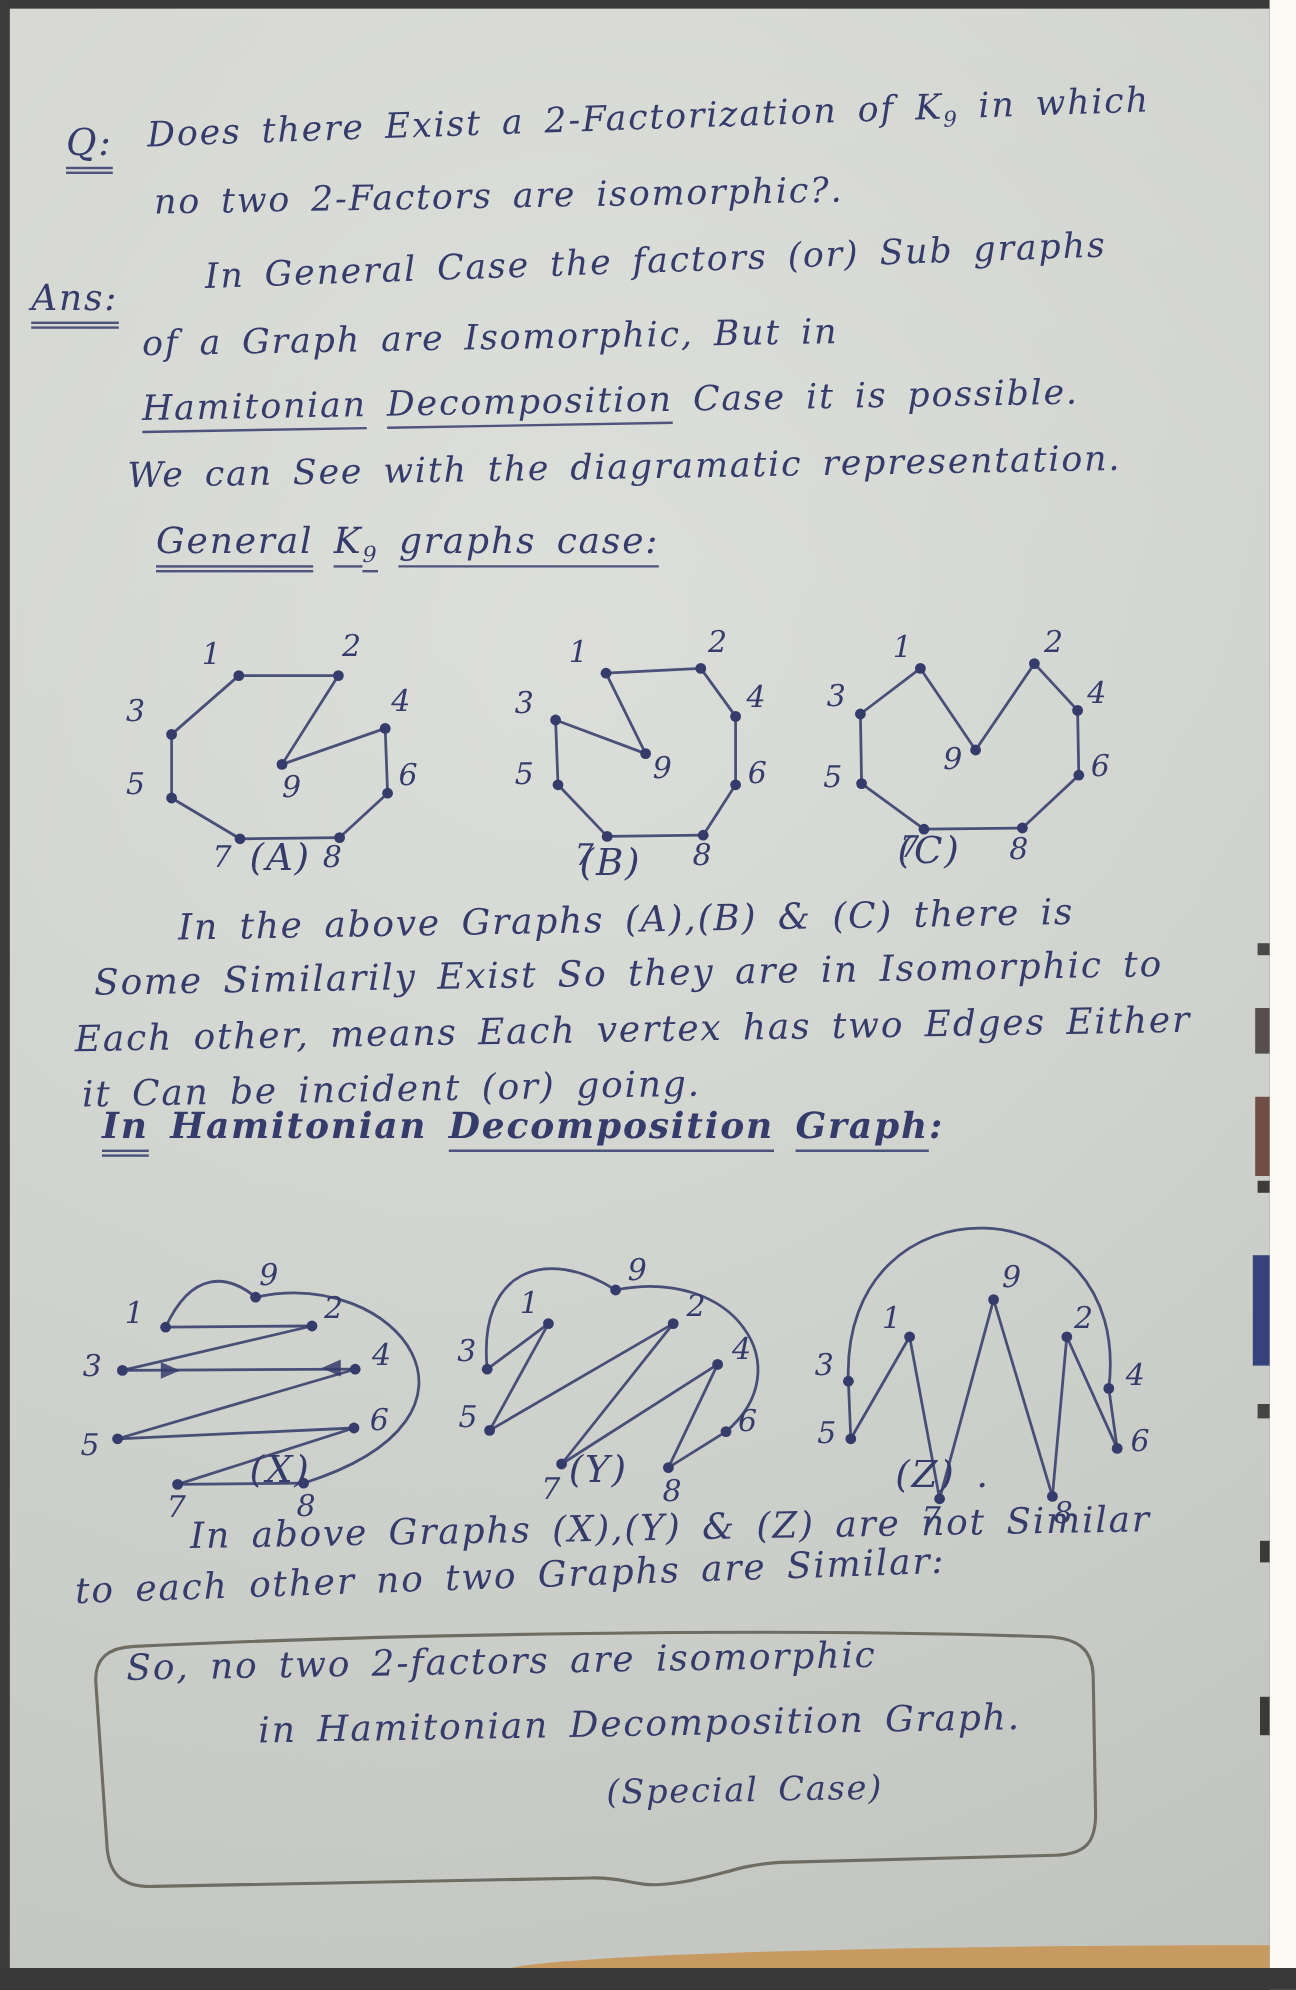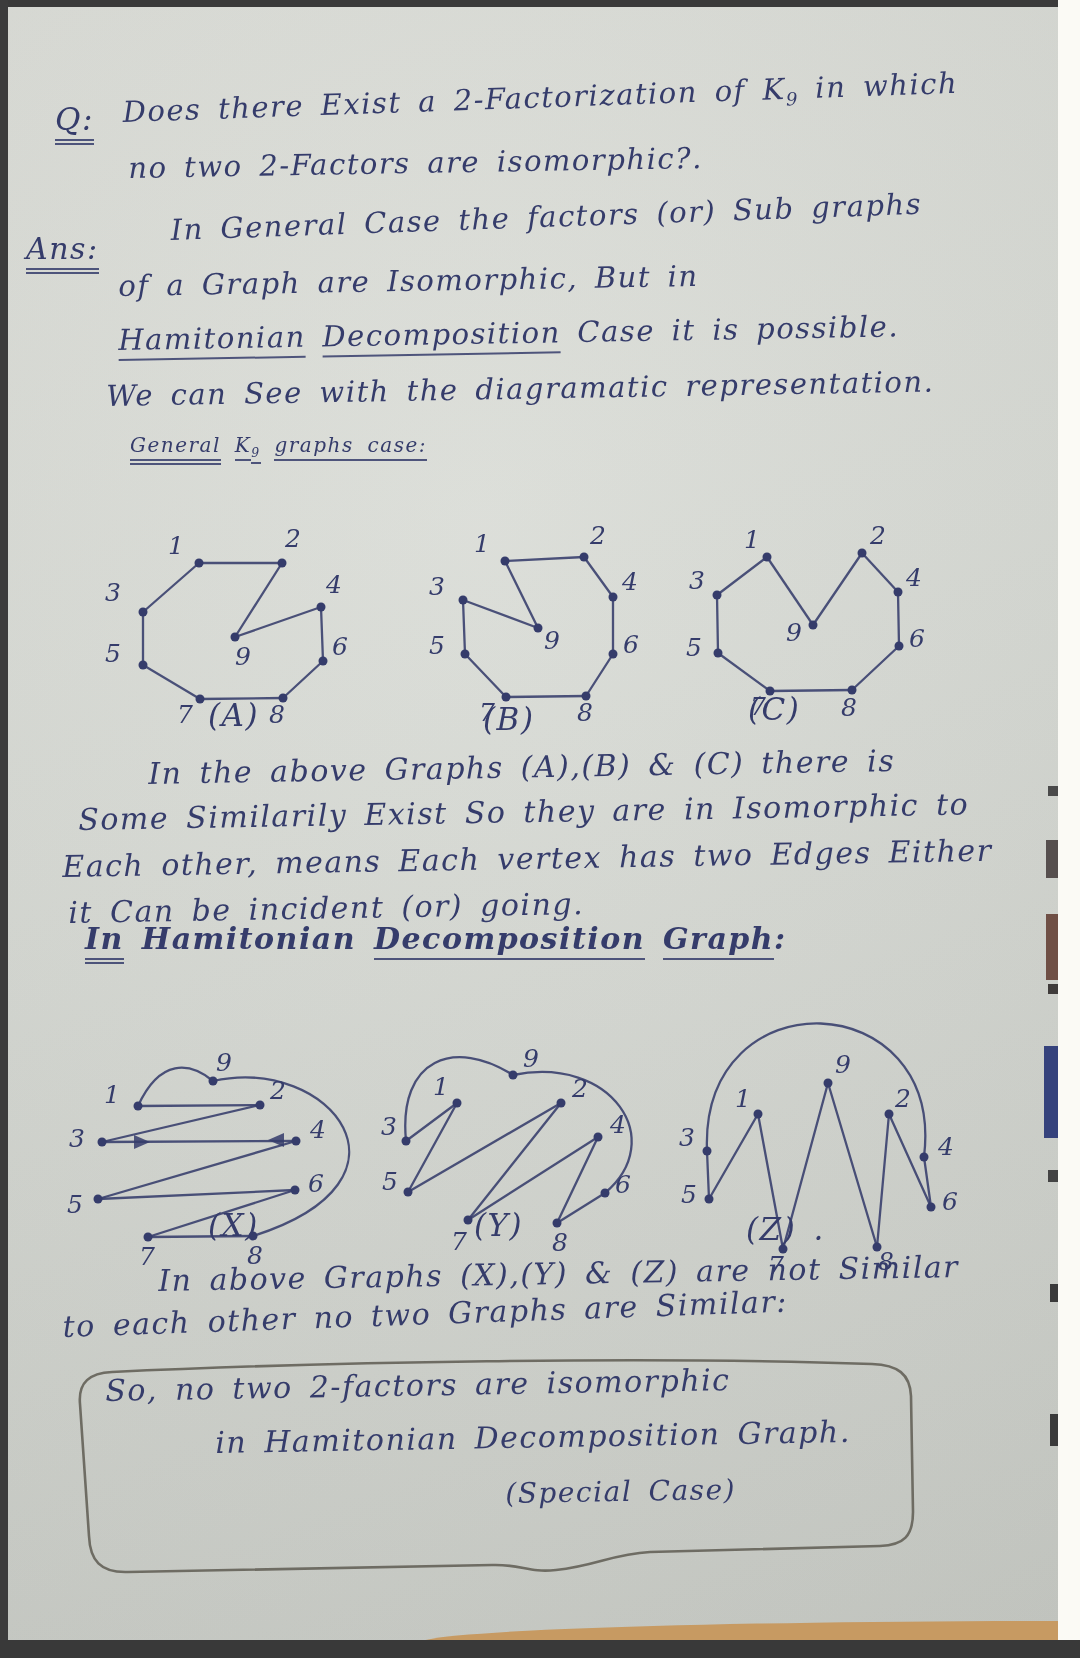--- a/index.html
+++ b/index.html
@@ -230,21 +230,21 @@
 
   <div>
       <div class="hw" style="left: 55px; top: 100px; font-size: 31px;"><span class="u2">Q:</span></div>
       <div class="hw" style="left: 122px; top: 94px; font-size: 29px; transform: rotate(-2deg);"><span>Does there Exist a 2-Factorization of </span><span>K</span><sub>9</sub><span> in which</span></div>
       <div class="hw" style="left: 128px; top: 150px; font-size: 29px; transform: rotate(-1deg);"><span>no two 2-Factors are isomorphic?.</span></div>
       <div class="hw" style="left: 26px; top: 230px; font-size: 30px;"><span class="u2">Ans:</span></div>
       <div class="hw" style="left: 170px; top: 212px; font-size: 29px; transform: rotate(-2deg);"><span>In General Case the factors (or) Sub graphs</span></div>
       <div class="hw" style="left: 118px; top: 268px; font-size: 29px; transform: rotate(-1deg);"><span>of a Graph are Isomorphic, But in</span></div>
       <div class="hw" style="left: 118px; top: 322px; font-size: 29px; transform: rotate(-1deg);"><span class="u1">Hamitonian</span><span> </span><span class="u1">Decomposition</span><span> Case it is possible.</span></div>
       <div class="hw" style="left: 106px; top: 378px; font-size: 29px; transform: rotate(-1deg);"><span>We can See with the diagramatic representation.</span></div>
-      <div class="hw" style="left: 130px; top: 433px; font-size: 20px;"><span class="u2">General</span><span> </span><span class="u1">K</span><sub class="u1">9</sub><span> </span><span class="u1">graphs case:</span></div>
+      <div class="hw" style="left: 130px; top: 433px; font-size: 30px;"><span class="u2">General</span><span> </span><span class="u1">K</span><sub class="u1">9</sub><span> </span><span class="u1">graphs case:</span></div>
       <div class="hw" style="left: 208px; top: 696px; font-size: 31px;"><span>(A)</span></div>
       <div class="hw" style="left: 483px; top: 700px; font-size: 31px;"><span>(B)</span></div>
       <div class="hw" style="left: 748px; top: 690px; font-size: 31px;"><span>(C)</span></div>
       <div class="hw" style="left: 148px; top: 755px; font-size: 30px; transform: rotate(-1deg);"><span>In the above Graphs (A),(B) &amp; (C) there is</span></div>
       <div class="hw" style="left: 78px; top: 801px; font-size: 30px; transform: rotate(-1deg);"><span>Some Similarily Exist So they are in Isomorphic to</span></div>
       <div class="hw" style="left: 62px; top: 848px; font-size: 30px; transform: rotate(-1deg);"><span>Each other, means Each vertex has two Edges Either</span></div>
       <div class="hw" style="left: 68px; top: 894px; font-size: 30px; transform: rotate(-1deg);"><span>it Can be incident (or) going.</span></div>
       <div class="hw" style="left: 85px; top: 920px; font-size: 30px; font-weight: bold;"><span class="u2">In</span><span>  </span><span>Hamitonian</span><span> </span><span class="u1">Decomposition</span><span> </span><span class="u1">Graph</span><span>:</span></div>
       <div class="hw" style="left: 208px; top: 1206px; font-size: 31px;"><span>(X)</span></div>
       <div class="hw" style="left: 474px; top: 1206px; font-size: 31px;"><span>(Y)</span></div>

